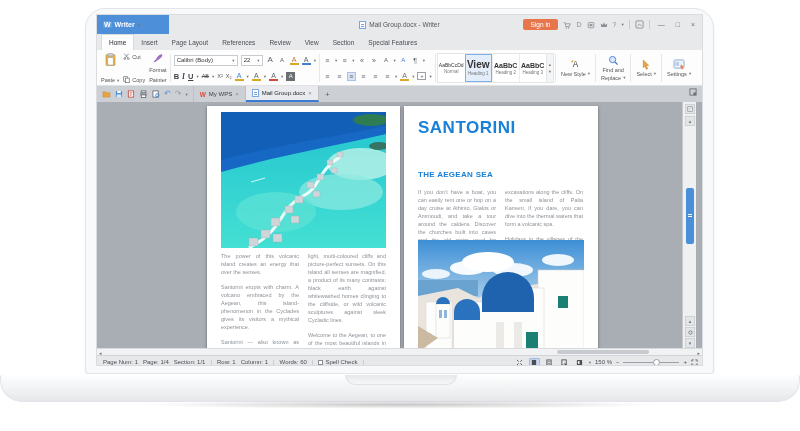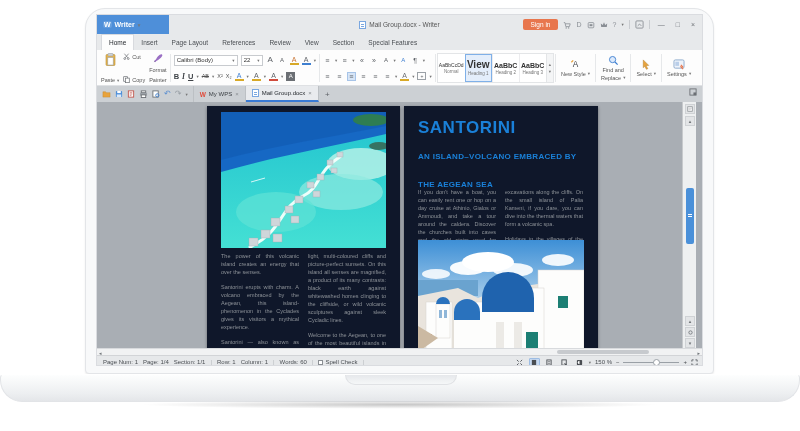--- a/index.html
+++ b/index.html
@@ -62,21 +62,21 @@
   .qicons{display:flex;align-items:center;gap:4px;padding:0 5px;}
   .qi{font-size:7px;line-height:1;color:#6b6f74;display:inline-flex;}
   .ftab{display:flex;align-items:center;gap:3px;font-size:6px;color:#3c4045;padding:0 6px;border-right:1px solid #bcc0c4;}
   .ftab.active{background:#e9ebee;border-bottom:2px solid #3a7bd5;color:#1f2328;}
   .ftab .x{color:#8a8e93;font-size:6px;}
   .wps-w{color:#e04a3a;font-weight:bold;font-size:6.5px;}
   .newtab{font-size:8px;color:#5d6166;padding:0 6px;display:flex;align-items:center;}
 
   
   #docarea{left:0;top:87px;width:605px;height:246px;background:#a9aeb4;overflow:hidden;}
-  .page{background:#0f172a;box-shadow:0 1px 3px rgba(0,0,0,.4);}
+  .page{background:#ffffff;box-shadow:0 1px 3px rgba(0,0,0,.4);}
   #page-left{left:110px;top:4px;width:193px;height:260px;}
   #page-right{left:307px;top:4px;width:194px;height:260px;}
   .bodytext{font-size:5.5px;line-height:8px;color:#8d9298;text-align:justify;}
   .bodytext p{margin:0 0 7px 0;}
   #lp-cols{left:14px;top:146px;width:165px;display:flex;gap:9px;}
   #lp-cols .col{width:78px;}
   #rp-title{left:14px;top:12px;font-size:17px;font-weight:bold;color:#1a80d8;letter-spacing:.5px;}
   .rp-sub{left:14px;font-size:8px;font-weight:bold;color:#1a80d8;letter-spacing:.3px;}
   #rp-cols{left:14px;top:82px;width:166px;display:flex;gap:9px;}
   #rp-cols .col{width:78px;}
@@ -469,22 +469,21 @@
           </div>
           <div class="col">
             <p>light, multi-coloured cliffs and picture-perfect sunsets. On this island all senses are magnified, a product of its many contrasts: black earth against whitewashed homes clinging to the cliffside, or wild volcanic sculptures against sleek Cycladic lines.</p>
             <p>Welcome to the Aegean, to one of the most beautiful islands in the world and one of the most</p>
           </div>
         </div>
       </div>
 
       <div id="page-right" class="abs page">
         <div id="rp-title" class="abs">SANTORINI</div>
-        <div class="abs rp-sub" style="top:46px">AN ISLAND–VOLCANO EMBRACED BY</div>
-        <div class="abs rp-sub" style="top:74px">THE AEGEAN SEA</div>
+        <div class="abs rp-sub" style="top:64px">THE AEGEAN SEA</div>
         <div id="rp-cols" class="abs bodytext">
           <div class="col">
             <p>If you don't have a boat, you can easily rent one or hop on a day cruise at Athinio, Gialos or Ammoudi, and take a tour around the caldera. Discover the churches built into caves and the old stairs used for mining</p>
           </div>
           <div class="col">
             <p>excavations along the cliffs. On the small island of Palia Kameni, if you dare, you can dive into the thermal waters that form a volcanic spa.</p>
             <p>Holidays in the villages of the caldera are one of a kind, with</p>
           </div>
         </div>
         <svg id="img-santorini" class="abs" viewBox="0 0 166 112" preserveAspectRatio="none">

